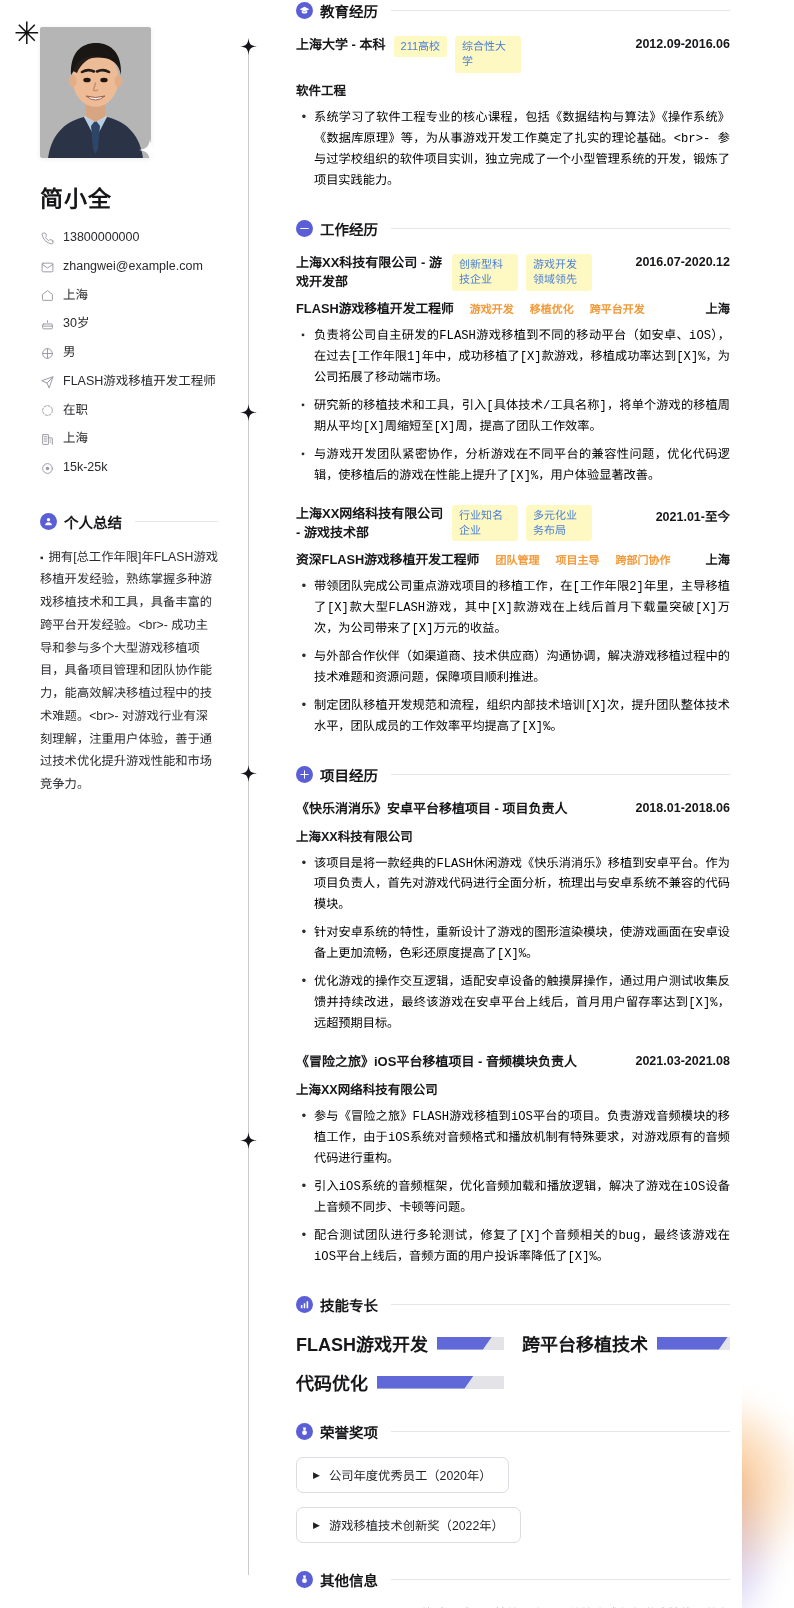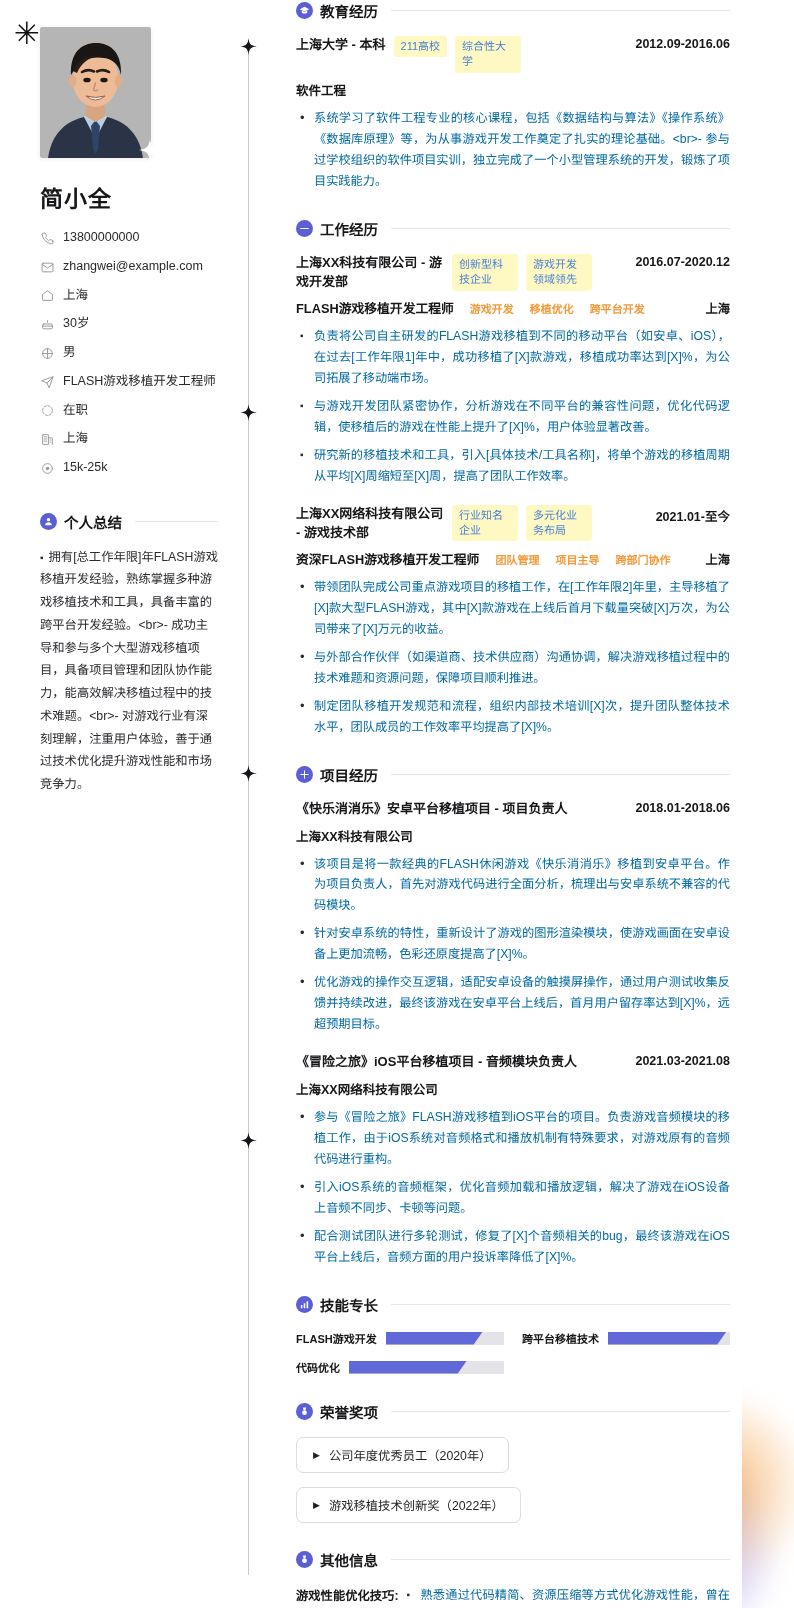--- a/index.html
+++ b/index.html
@@ -163,35 +163,35 @@
   .role-left { display: flex; align-items: baseline; gap: 16px; flex: 1 1 auto; }
   .role-title { font-size: 12.8px; font-weight: 700; color: #17171a; white-space: nowrap; }
   .role-tags { display: flex; align-items: baseline; gap: 16px; }
   .role-city { font-size: 12.3px; font-weight: 700; color: #17171a; white-space: nowrap; flex: 0 0 auto; }
 
   .sub-org { font-size: 12.5px; font-weight: 700; color: #17171a; margin-bottom: 9px; }
 
   ul.points { list-style: none; margin: 0 0 0 0; padding: 0; }
   ul.points > li {
     position: relative; padding-left: 18px; margin-bottom: 7px;
-    font-size: 12.2px; line-height: 1.72; color: #0369a1; text-align: justify;
+    font-size: 12.2px; line-height: 1.72; color: #000000; text-align: justify; font-family: Liberation Mono, monospace;
   }
   ul.points > li::before {
     content: "•"; position: absolute; left: 4px; top: -1px;
     font-size: 13px; color: #2b2b30;
   }
   ul.points.sq > li::before { content: "▪"; font-size: 10px; top: 1px; }
 
   
   .skills-grid {
     display: grid; grid-template-columns: 1fr 1fr;
     column-gap: 18px; row-gap: 13px;
   }
   .skill-row { display: flex; align-items: center; gap: 9px; }
-  .skill-name { font-size: 11px; font-weight: 700; color: #17171a; white-space: nowrap; flex: 0 0 auto; }
+  .skill-name { font-size: 18px; font-weight: 700; color: #17171a; white-space: nowrap; flex: 0 0 auto; }
   .skill-track {
     position: relative; flex: 1 1 auto; height: 13px;
     background: #e4e4e8; overflow: hidden;
   }
   .skill-fill {
     position: absolute; left: 0; top: 0; height: 13px;
     background: #6169d8;
     clip-path: polygon(0 0, 100% 0, calc(100% - 9px) 100%, 0 100%);
   }
 
@@ -454,22 +454,22 @@
               <span class="role-tags">
                 <span class="tag tag-orange">游戏开发</span>
                 <span class="tag tag-orange">移植优化</span>
                 <span class="tag tag-orange">跨平台开发</span>
               </span>
             </div>
             <span class="role-city">上海</span>
           </div>
           <ul class="points sq">
             <li>负责将公司自主研发的FLASH游戏移植到不同的移动平台（如安卓、iOS），在过去[工作年限1]年中，成功移植了[X]款游戏，移植成功率达到[X]%，为公司拓展了移动端市场。</li>
+            <li>研究新的移植技术和工具，引入[具体技术/工具名称]，将单个游戏的移植周期从平均[X]周缩短至[X]周，提高了团队工作效率。</li>
             <li>与游戏开发团队紧密协作，分析游戏在不同平台的兼容性问题，优化代码逻辑，使移植后的游戏在性能上提升了[X]%，用户体验显著改善。</li>
-            <li>研究新的移植技术和工具，引入[具体技术/工具名称]，将单个游戏的移植周期从平均[X]周缩短至[X]周，提高了团队工作效率。</li>
           </ul>
         </div>
 
         <div class="entry" style="margin-top:18px">
           <div class="entry-top">
             <div class="entry-left">
               <span class="entry-org narrow">上海XX网络科技有限公司 - 游戏技术部</span>
               <span class="tag tag-blue">行业知名企业</span>
               <span class="tag tag-blue">多元化业务布局</span>
             </div>

